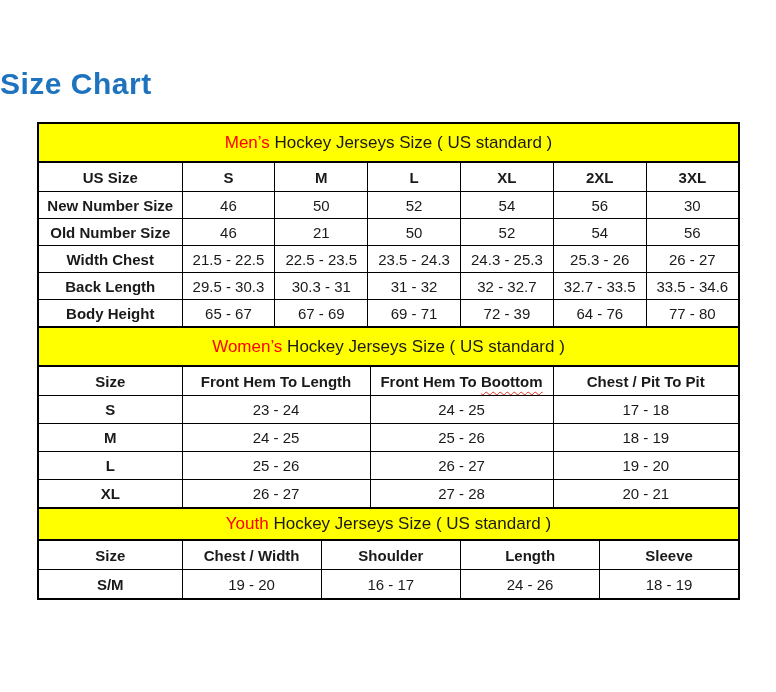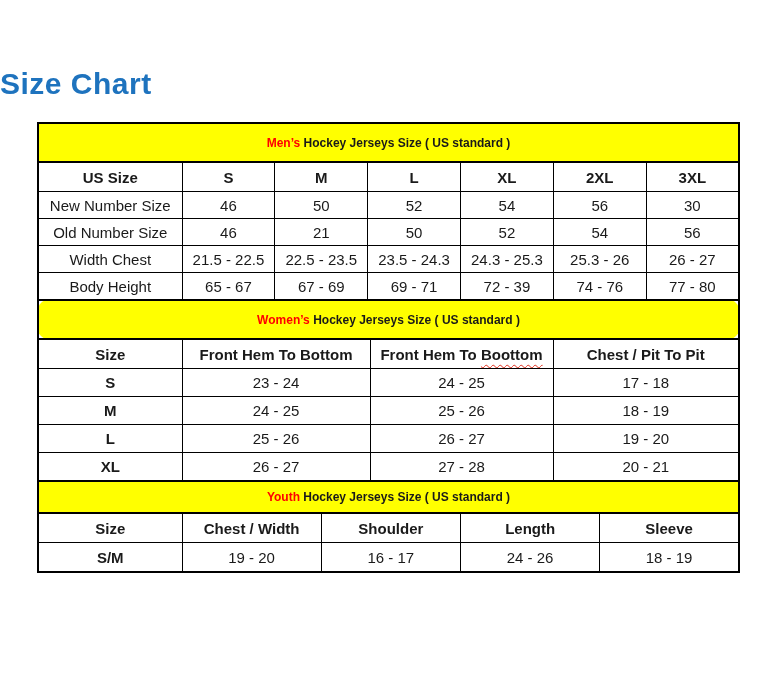--- a/index.html
+++ b/index.html
@@ -37,32 +37,32 @@
     text-align: center;
     vertical-align: middle;
     padding: 0 2px;
     font-size: 15px;
     overflow: hidden;
     white-space: nowrap;
   }
   .band-row td {
     background: var(--band_bg, #ffff00);
     border: 2.2px solid var(--border_black, #000);
-    font-weight: 700;
-    font-size: 12px;
+    font-weight: 400;
+    font-size: 17px;
   }
   .band-row .hl { color: var(--accent_red, #ff0000); }
   .men  .band-row td { height: 37px; }
-  .wom  .band-row td { height: 37px; border-radius: 10px; }
+  .wom  .band-row td { height: 37px; }
   .you  .band-row td { height: 30px; }
   .head-row th { font-weight: 700; height: 28px; }
   .men  tr.data-row td { height: 26px; }
   .wom  tr.data-row td { height: 27px; }
   .you  tr.data-row td { height: 28px; }
-  td.lab-reg  { font-weight: 400; }
+  td.lab-reg  { font-weight: 700; }
   td.lab-bold { font-weight: 700; }
   .sq {
     text-decoration-line: underline;
     text-decoration-style: wavy;
     text-decoration-color: var(--squiggle_red, #e0301e);
     text-decoration-thickness: 1px;
     text-underline-offset: 4px;
   }
 </style>
 </head>
@@ -116,45 +116,54 @@
     <tr class="data-row">
       <td class="lab-reg">Width Chest</td>
       <td>21.5 - 22.5</td>
       <td>22.5 - 23.5</td>
       <td>23.5 - 24.3</td>
       <td>24.3 - 25.3</td>
       <td>25.3 - 26</td>
       <td>26 - 27</td>
     </tr>
     <tr class="data-row">
+      <td class="lab-reg">Back Length</td>
+      <td>29.5 - 30.3</td>
+      <td>30.3 - 31</td>
+      <td>31 - 32</td>
+      <td>32 - 32.7</td>
+      <td>32.7 - 33.5</td>
+      <td>33.5 - 34.6</td>
+    </tr>
+    <tr class="data-row">
       <td class="lab-reg">Body Height</td>
       <td>65 - 67</td>
       <td>67 - 69</td>
       <td>69 - 71</td>
       <td>72 - 39</td>
-      <td>74 - 76</td>
+      <td>64 - 76</td>
       <td>77 - 80</td>
     </tr>
   </tbody>
     </table>
 
   <table class="tbl wom">
     <colgroup>
       <col style="width:144px">
         <col style="width:188px">
         <col style="width:183px">
         <col>
     </colgroup>
     <tbody>
         <tr class="band-row">
       <td colspan="4"><span class="hl">Women’s</span><span> Hockey Jerseys Size ( US standard )</span></td>
     </tr>
     <tr class="head-row">
       <th>Size</th>
-      <th>Front Hem To Bottom</th>
+      <th>Front Hem To Length</th>
       <th><span>Front Hem To </span><span class="sq">Boottom</span></th>
       <th>Chest / Pit To Pit</th>
     </tr>
     <tr class="data-row">
       <td class="lab-bold">S</td>
       <td>23 - 24</td>
       <td>24 - 25</td>
       <td>17 - 18</td>
     </tr>
     <tr class="data-row">

